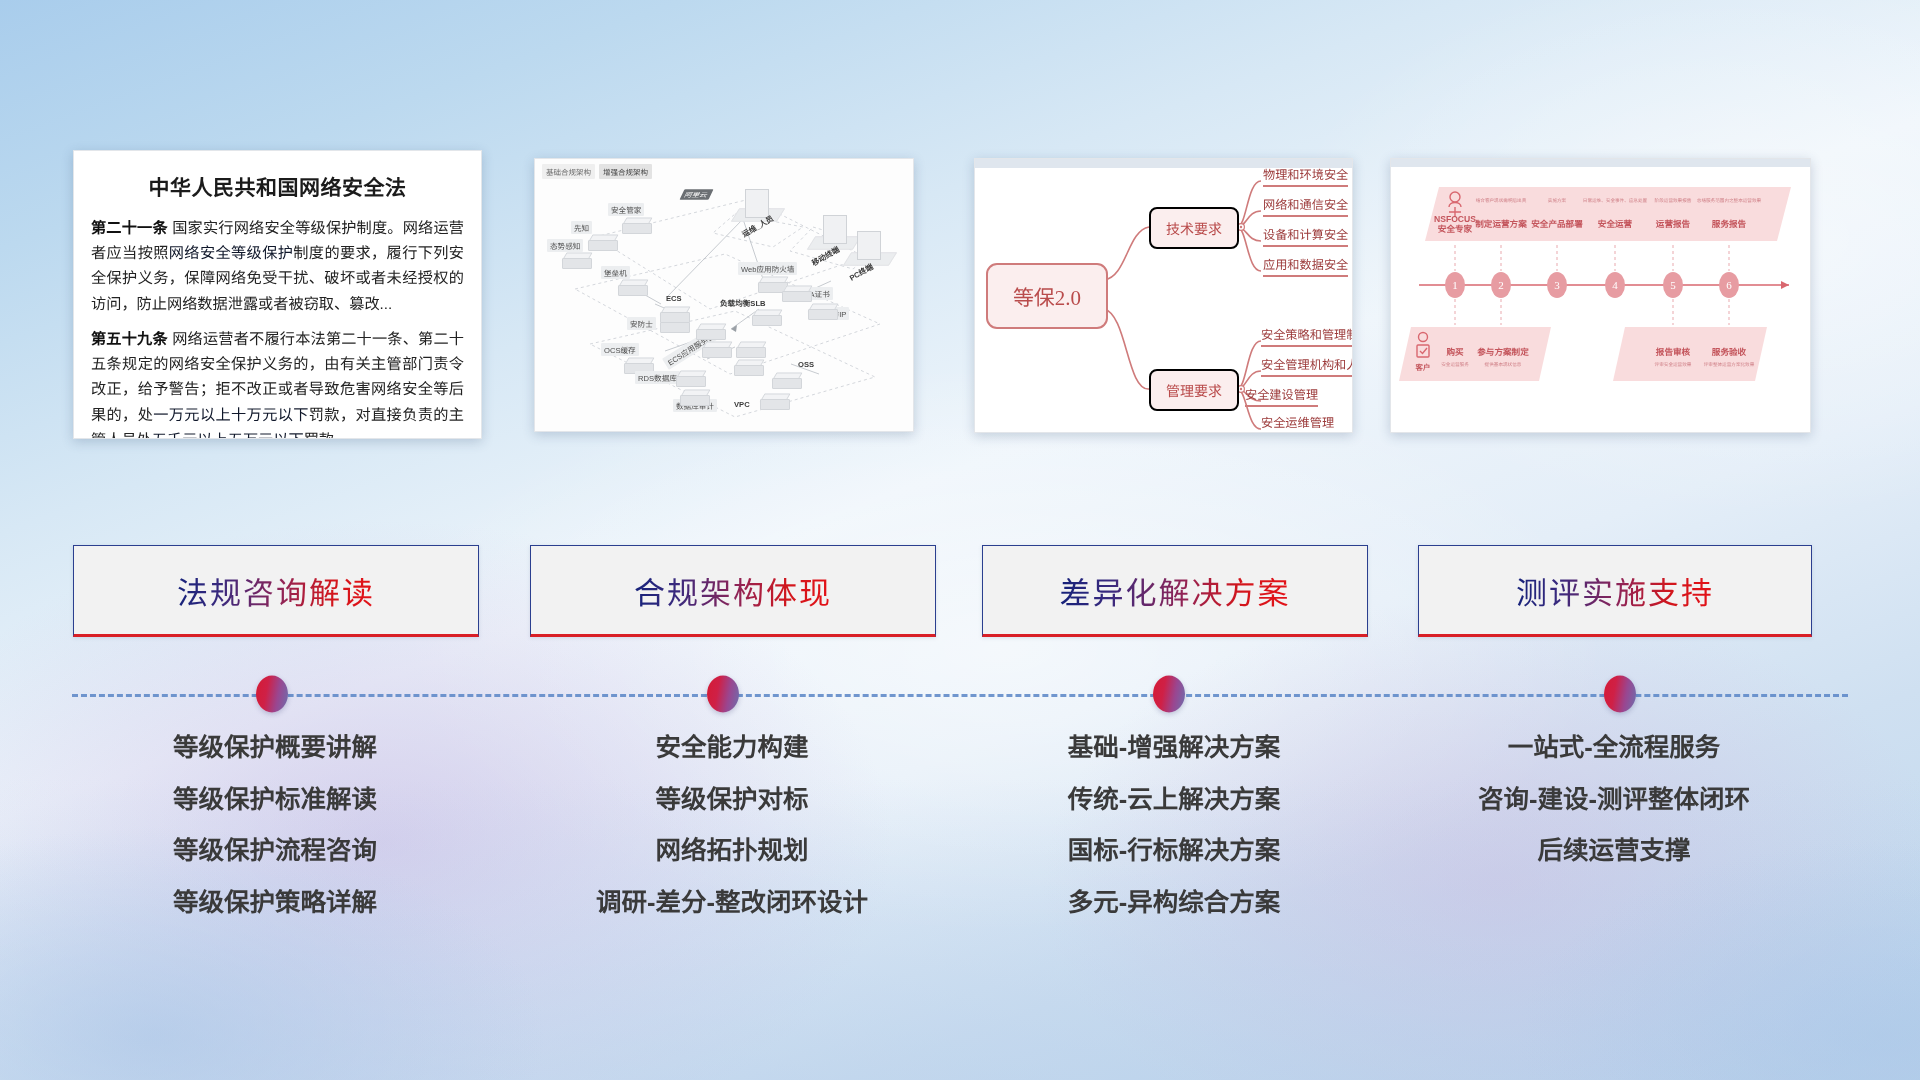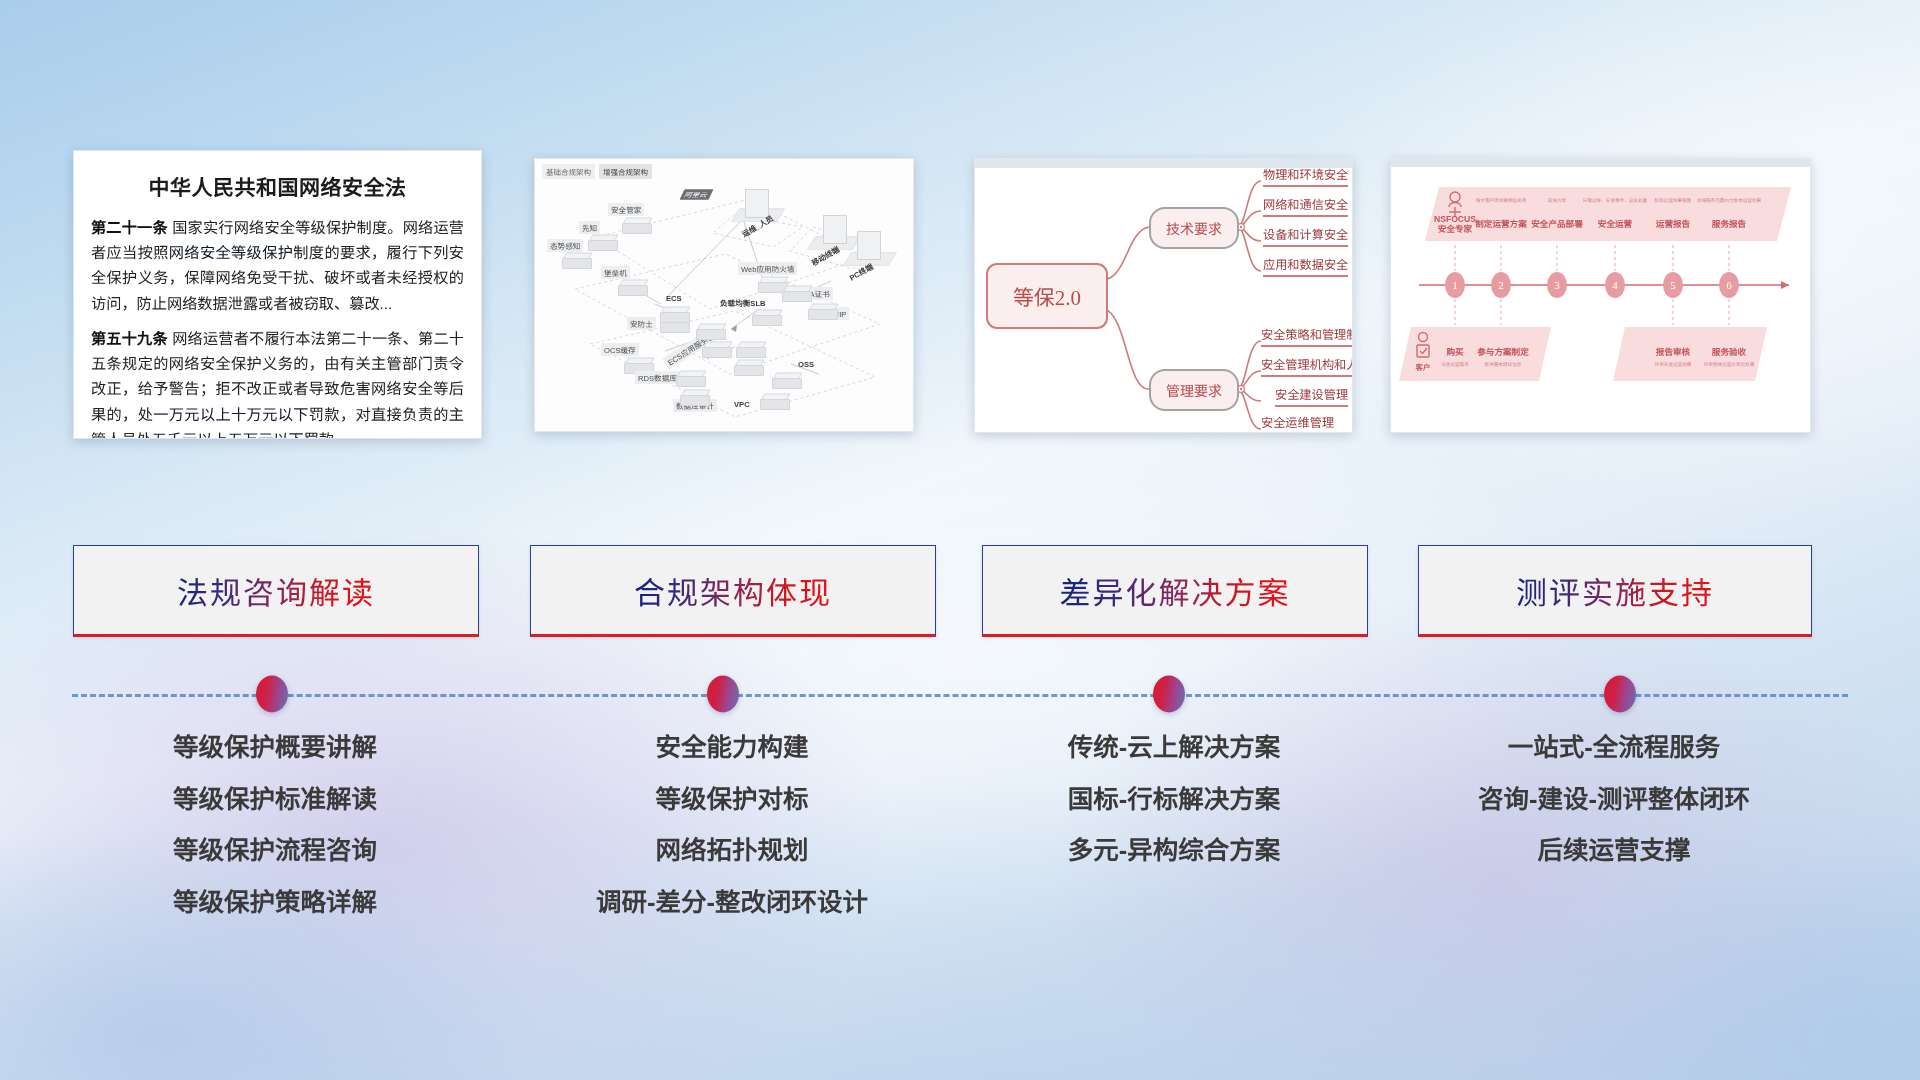--- a/index.html
+++ b/index.html
@@ -62,21 +62,21 @@
         border:1px solid #dfe1e4;}
   .arch svg{position:absolute;inset:0;width:100%;height:100%;}
   
   .mind{position:relative;width:100%;height:100%;background:#fff;}
   .mind .bar{position:absolute;left:0;top:0;width:100%;height:9px;background:#dfe6ee;}
   .mind .root{position:absolute;left:11px;top:104px;width:118px;height:62px;
        background:#fbeeee;border:2.4px solid #cf7b7b;border-radius:11px;
        display:flex;align-items:center;justify-content:center;
        font-size:21px;color:#b94b4b;font-family:"Liberation Serif","DejaVu Serif",serif;}
   .mind .br{position:absolute;width:86px;height:38px;background:#fbeeee;
-       border:2px solid #a3a3a3;border-radius:16px;display:flex;align-items:center;
+       border:2px solid #000000;border-radius:8px;display:flex;align-items:center;
        justify-content:center;font-size:14px;color:#b94b4b;
        font-family:"Liberation Serif","DejaVu Serif",serif;}
   .mind .br.b1{left:174px;top:48px;}
   .mind .br.b2{left:174px;top:210px;}
   .mind .leaf{position:absolute;font-size:12.2px;color:#9c3b3b;white-space:nowrap;
        font-family:"Liberation Serif","DejaVu Serif",serif;padding-bottom:2px;
        border-bottom:2px solid #cf7b7b;}
   .mind svg{position:absolute;inset:0;width:100%;height:100%;}
   
   .proc{position:relative;width:100%;height:100%;background:#fff;}
@@ -184,21 +184,21 @@
         </svg>
 
         <div class="lbl dark" style="left:147px;top:29px;transform:skewX(-26deg) scaleY(.8);">阿里云</div>
 
         <div class="lbl" style="left:12px;top:80px;">态势感知</div>
         <div class="cube" style="left:26px;top:91px;">
           <i class="top"></i>
             <i class="bot"></i>
           </div>
 
-        <div class="lbl" style="left:44px;top:62px;text-align:right;">先知</div>
+        <div class="lbl" style="left:36px;top:62px;text-align:right;">先知</div>
         <div class="cube" style="left:52px;top:73px;">
           <i class="top"></i>
             <i class="bot"></i>
           </div>
 
         <div class="lbl" style="left:73px;top:44px;">安全管家</div>
         <div class="cube" style="left:86px;top:56px;">
           <i class="top"></i>
             <i class="bot"></i>
           </div>
@@ -339,21 +339,21 @@
         <div class="br b1">技术要求</div>
         <div class="br b2">管理要求</div>
 
         <div class="leaf" style="left:288px;top:6px;">物理和环境安全</div>
         <div class="leaf" style="left:288px;top:36px;">网络和通信安全</div>
         <div class="leaf" style="left:288px;top:66px;">设备和计算安全</div>
         <div class="leaf" style="left:288px;top:96px;">应用和数据安全</div>
 
         <div class="leaf" style="left:286px;top:166px;">安全策略和管理制度</div>
         <div class="leaf" style="left:286px;top:196px;">安全管理机构和人员</div>
-        <div class="leaf" style="left:300px;top:226px;">安全建设管理</div>
+        <div class="leaf" style="left:270px;top:226px;">安全建设管理</div>
         <div class="leaf" style="left:286px;top:254px;">安全运维管理</div>
       </div>
     </div>
 
     <div class="card c4">
       <div class="proc">
         <div class="bar"></div>
 
         <svg viewBox="0 0 419 273">
           <polygon points="48,28 400,28 386,82 34,82" fill="#f9dcdd"></polygon>
@@ -459,20 +459,21 @@
     </div>
 
     <div class="col l2">
       <div class="li">安全能力构建</div>
       <div class="li">等级保护对标</div>
       <div class="li">网络拓扑规划</div>
       <div class="li">调研-差分-整改闭环设计</div>
     </div>
 
     <div class="col l3">
+      <div class="li">基础-增强解决方案</div>
       <div class="li">传统-云上解决方案</div>
       <div class="li">国标-行标解决方案</div>
       <div class="li">多元-异构综合方案</div>
     </div>
 
     <div class="col l4">
       <div class="li">一站式-全流程服务</div>
       <div class="li">咨询-建设-测评整体闭环</div>
       <div class="li">后续运营支撑</div>
     </div>

